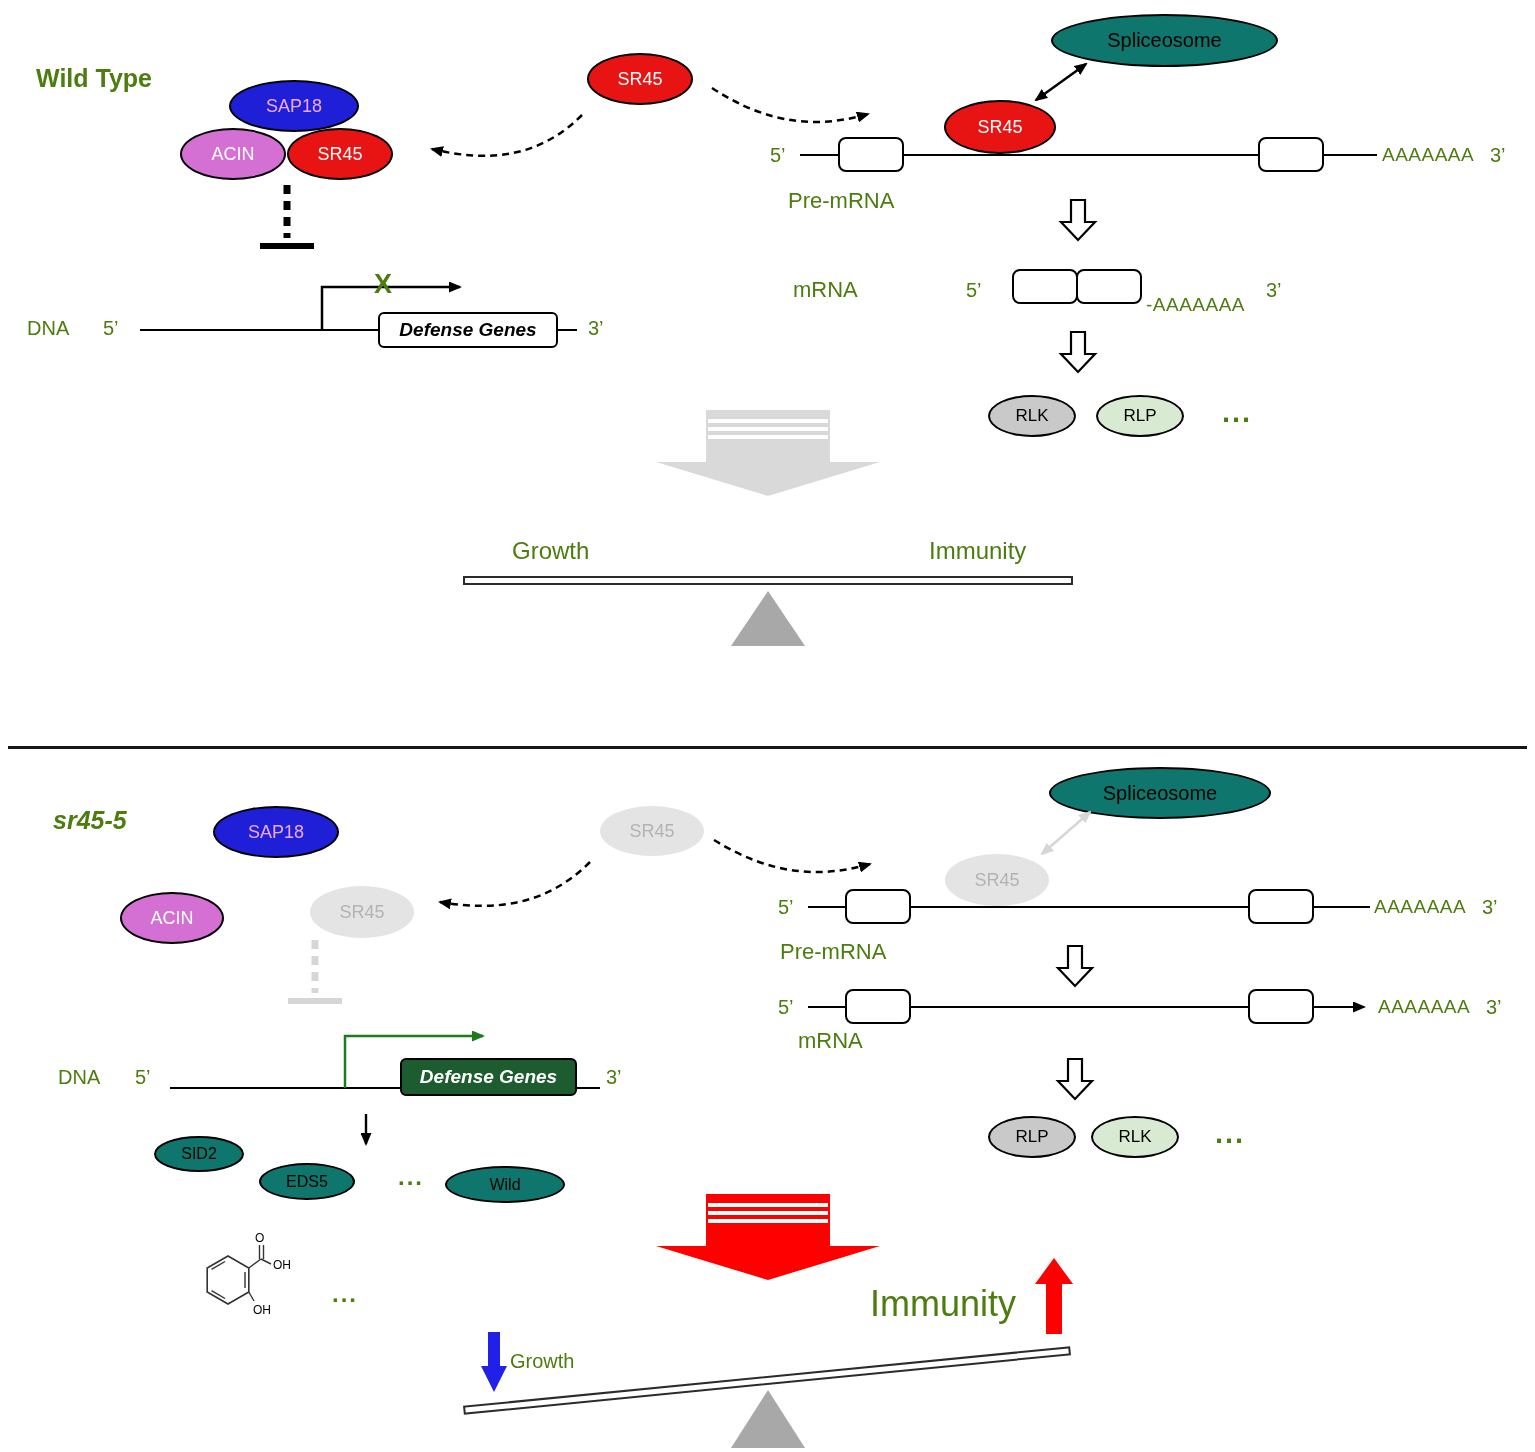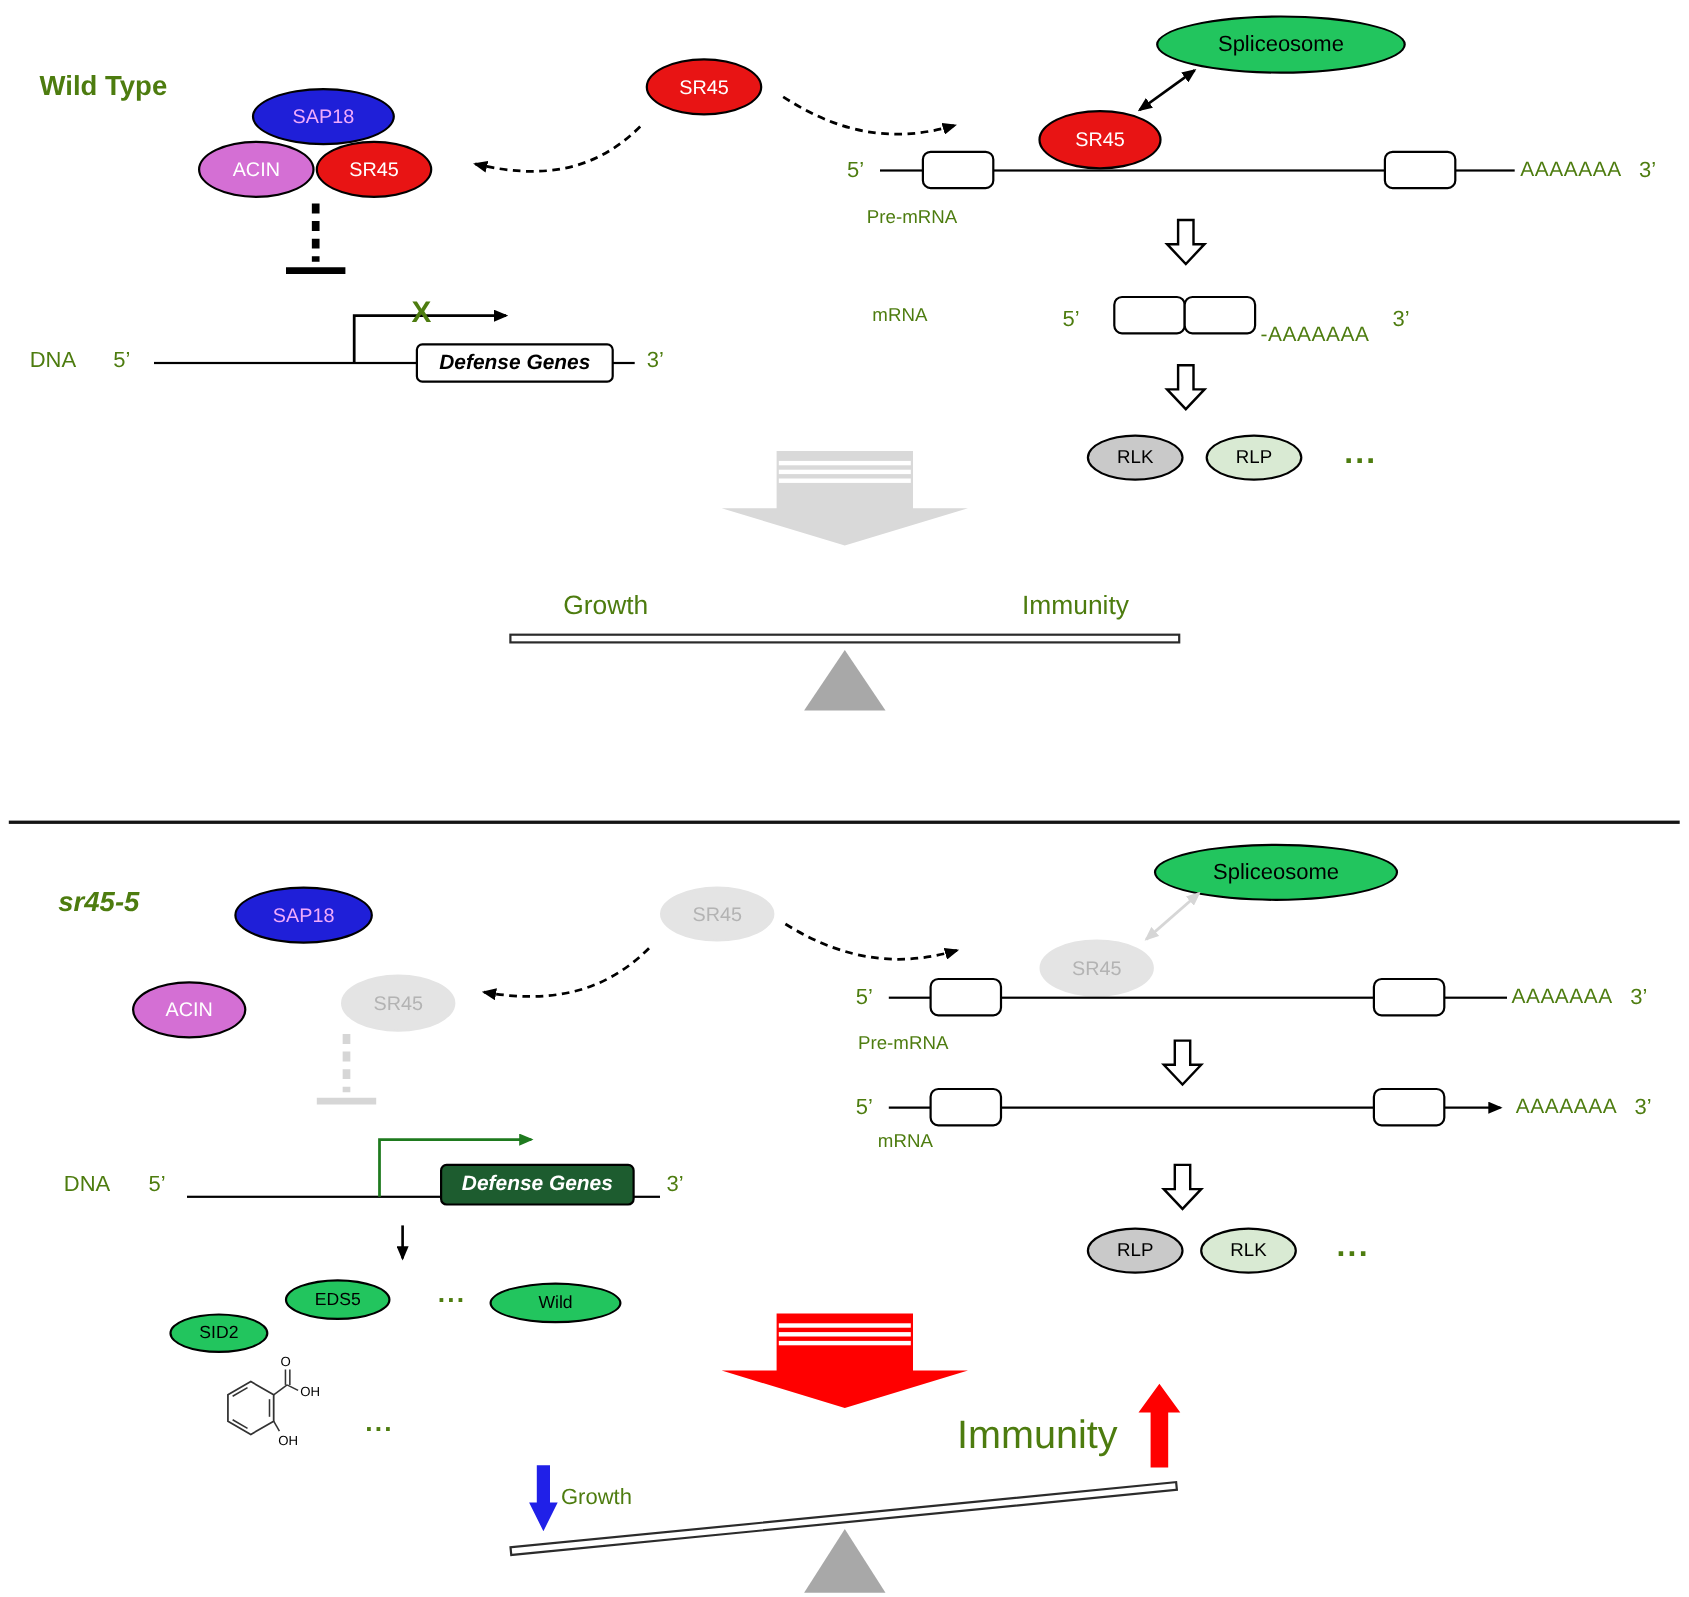--- a/index.html
+++ b/index.html
@@ -1,26 +1,26 @@
 <!DOCTYPE html>
 <html style="--red: #e81414; --blue: #1f1fd8; --orchid: #d46fd4; --gray-oval: #c9c9c9; --green-oval: #d9ead3; --dark-green: #1d5c2f; --green-arrow: #1e7a1e; --faded-fill: #e4e4e4; --faded-text: #b3b3b3; --faded-line: #d6d6d6; --big-gray: #d9d9d9; --big-red: #ff0000; --blue-arrow: #2020e8; --fulcrum: #a8a8a8;"><head>
 <meta charset="utf-8">
 <style>
   *{margin:0;padding:0;box-sizing:border-box}
   body{background:#fff;font-family:"Liberation Sans",sans-serif}
   #canvas{position:relative;width:1535px;height:1452px;background:#fff;overflow:hidden}
   .txt{position:absolute;white-space:nowrap;color:#4d7c0f;font-size:20px;line-height:1.15}
-  .txt.small{font-size:17px}
+  .txt.small{font-size:22px}
   .txt.title{font-size:25px;font-weight:bold}
   .txt.ital{font-style:italic}
   .txt.big{font-size:24px}
   .txt.huge{font-size:36px}
   .txt.dots{font-size:29px;font-weight:bold;letter-spacing:2px}
   .txt.polya{font-size:19px;letter-spacing:.5px}
-  .oval{position:absolute;border:2px solid #000;border-radius:50%;display:flex;align-items:center;justify-content:center;font-size:18px;color:#000;background:#22c55e}
+  .oval{position:absolute;border:2px solid #000;border-radius:50%;display:flex;align-items:center;justify-content:center;font-size:18px;color:#000;background:#0f766e}
   .oval.blue{background:var(--blue);color:#f0abfc}
   .oval.red{background:var(--red);color:#fff}
   .oval.orchid{background:var(--orchid);color:#fff}
   .oval.grayfill{background:var(--gray-oval)}
   .oval.greenfill{background:var(--green-oval)}
   .oval.faded{background:var(--faded-fill);color:var(--faded-text);border-color:var(--faded-fill)}
   .oval.receptor{font-size:17px}
   .oval.defense{font-size:16px}
   .oval.splice{font-size:20px}
   .hline{position:absolute;height:2px;background:#000}
@@ -223,21 +223,21 @@
     <polyline points="12,66 12,14 150,14" fill="none" stroke="var(--green-arrow)" stroke-width="2.5" marker-end="url(#ahGr)"></polyline>
   </svg>
   <div class="genebox dark" style="left:400px;top:1058px;width:177px;height:38px">
       <span>Defense Genes</span>
     </div>
   <div class="txt" style="left:606px;top:1066px">3’</div>
 
   <svg class="cnx" style="left:352px;top:1112px" width="28" height="44">
     <line x1="14" y1="2" x2="14" y2="32" stroke="#000" stroke-width="2.4" marker-end="url(#ahB)"></line>
   </svg>
-  <div class="oval defense" style="left:154px;top:1194px;width:90px;height:36px">
+  <div class="oval defense" style="left:154px;top:1136px;width:90px;height:36px">
       <span>SID2</span>
     </div>
   <div class="oval defense" style="left:259px;top:1163px;width:96px;height:37px">
       <span>EDS5</span>
     </div>
   <div class="txt dots" style="left:398px;top:1163px;font-size:24px">...</div>
   <div class="oval defense" style="left:445px;top:1166px;width:120px;height:37px">
       <span>Wild</span>
     </div>
 

